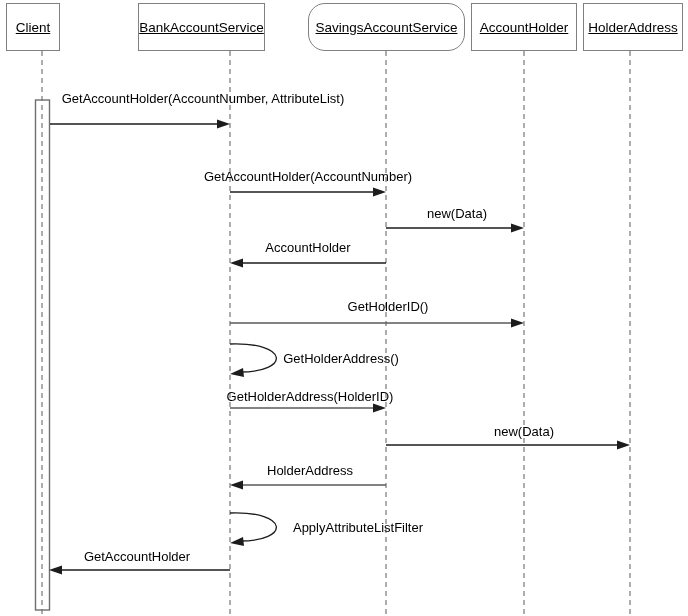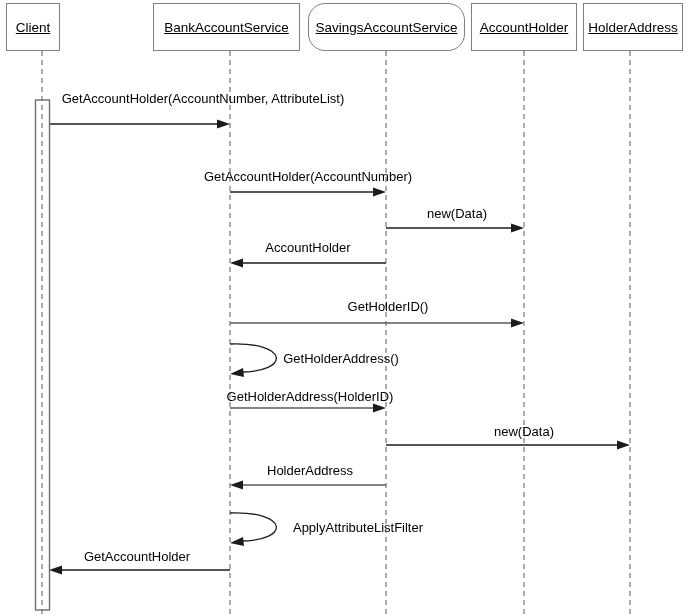--- a/index.html
+++ b/index.html
@@ -93,21 +93,21 @@
     <path d="M 230 513 C 290 511, 290 541, 240 541" fill="none" stroke="#1c1c1c" stroke-width="1.3"></path>
     <polygon points="230,543 243,537 244,546" fill="#1c1c1c"></polygon>
 
     <line x1="230" y1="570" x2="58" y2="570" stroke="#1c1c1c" stroke-width="1.3"></line>
     <polygon points="49,570 62,565.5 62,574.5" fill="#1c1c1c"></polygon>
   </svg>
 
   <div class="actor-box" style="left:6px; width:54px;">
     <span class="actor-label">Client</span>
   </div>
-  <div class="actor-box" style="left:153px; width:147px;">
+  <div class="actor-box" style="left:138px; width:127px;">
     <span class="actor-label">BankAccountService</span>
   </div>
   <div class="actor-box" style="left:308px; width:157px;border-radius:17px;">
     <span class="actor-label">SavingsAccountService</span>
   </div>
   <div class="actor-box" style="left:471px; width:106px;">
     <span class="actor-label">AccountHolder</span>
   </div>
   <div class="actor-box" style="left:583px; width:100px;">
     <span class="actor-label">HolderAddress</span>

